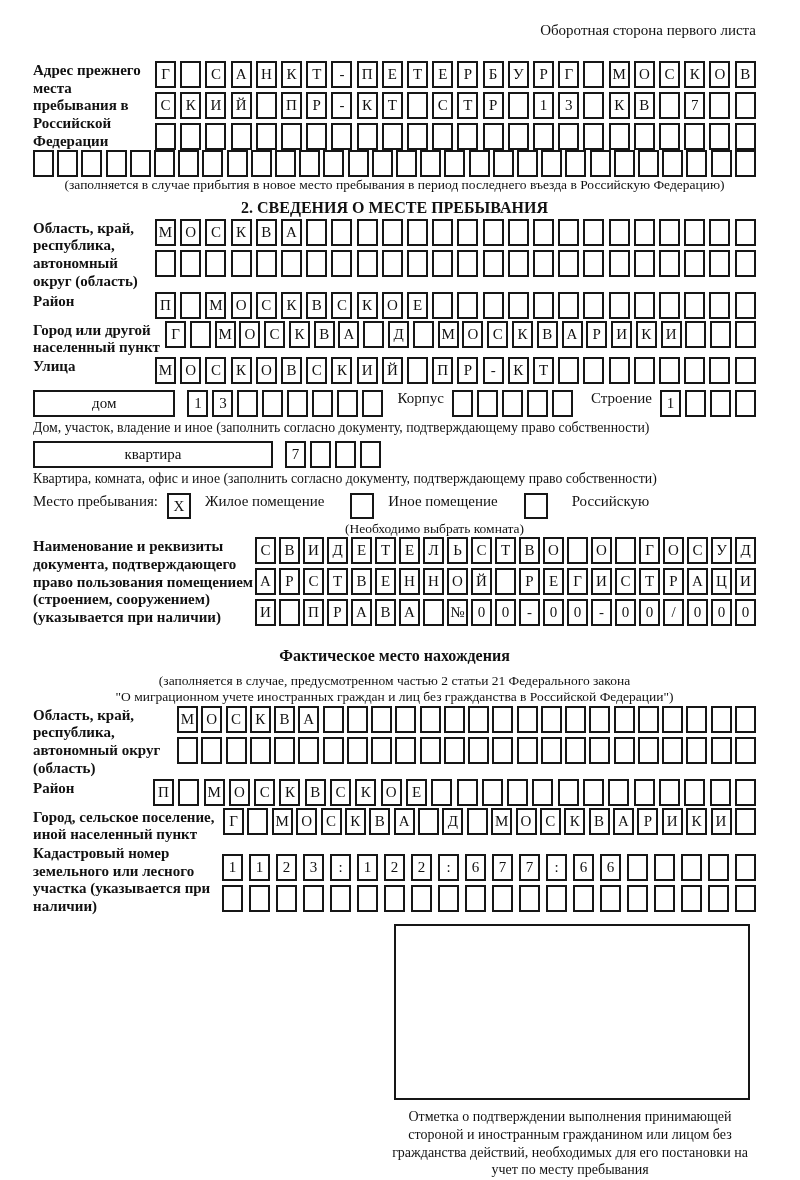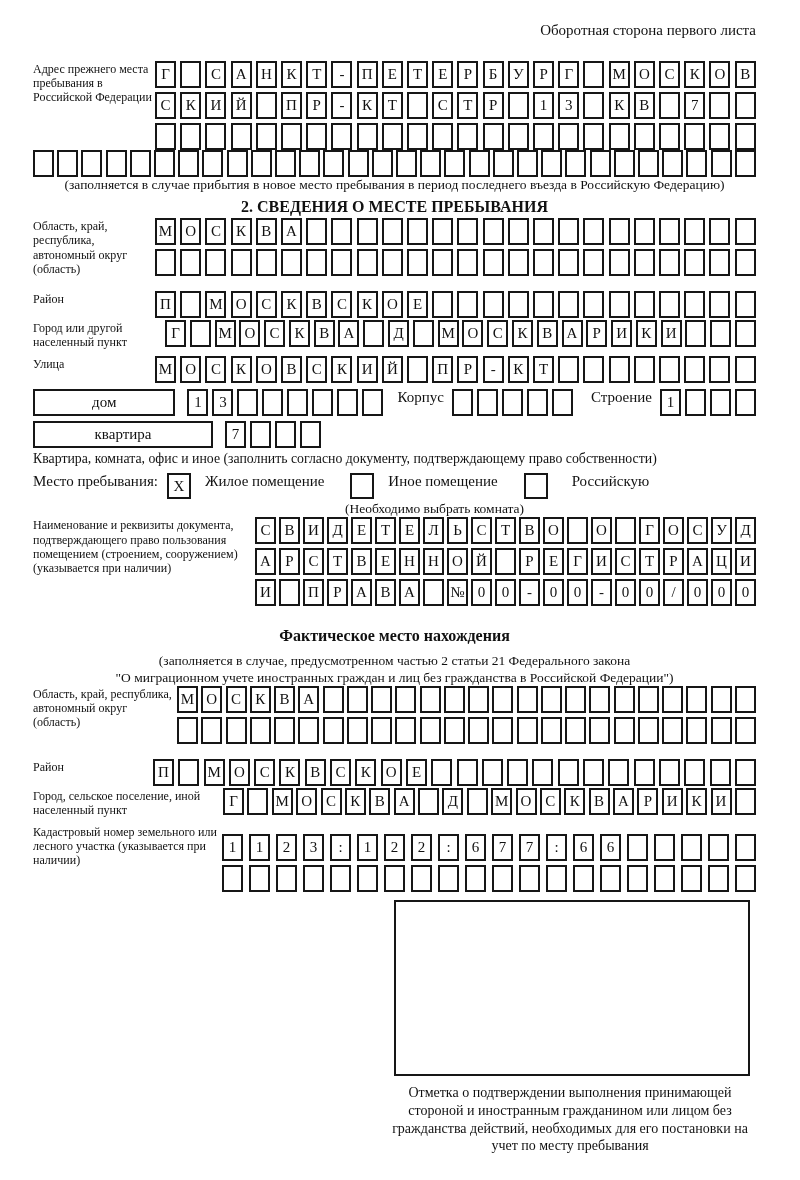--- a/index.html
+++ b/index.html
@@ -17,21 +17,21 @@
   .boxrow { display:flex; justify-content:space-between; height:27px; }
   .cell {
     width:21px; height:27px; border:2px solid #161616;
     display:inline-flex; align-items:center; justify-content:center;
     font-size:15px; line-height:1; flex:0 0 21px; background:#fff;
   }
   .cellgroup { display:flex; gap:4px; }
   .cellgroup .cell { flex:0 0 21px; }
 
   .field { display:flex; align-items:flex-start; }
-  .flabel { font-size:12px; line-height:1.18; flex:0 0 auto; padding-top:1px; }
+  .flabel { font-size:15px; line-height:1.18; flex:0 0 auto; padding-top:1px;font-weight:bold; }
   .frows { flex:1 1 auto; display:flex; flex-direction:column; gap:4px; }
 
   .w122 { width:122px; } .w132 { width:132px; } .w144 { width:144px; }
   .w120 { width:120px; } .w190 { width:190px; } .w189 { width:189px; }
   .w222 { width:222px; }
 
   .note-center { text-align:center; font-size:13.5px; line-height:1.2; }
   .sec-header { text-align:center; font-size:16px; font-weight:bold; margin-top:5px; }
 
   .widebox {
@@ -362,23 +362,24 @@
         <span class="cell"></span>
       </div>
     <span style="margin:0 8px 0 18px">Строение</span>
     <div class="cellgroup">
         <span class="cell">1</span>
         <span class="cell"></span>
         <span class="cell"></span>
         <span class="cell"></span>
       </div>
   </div>
+  <div class="caption-left">Дом, участок, владение и иное (заполнить согласно документу, подтверждающему право собственности)</div>
 
   <div class="stay-row" style="margin-top:5px">
-    <div class="widebox" style="width:180px">квартира</div>
+    <div class="widebox" style="width:240px">квартира</div>
     <div class="cellgroup" style="margin-left:12px">
         <span class="cell">7</span>
         <span class="cell"></span>
         <span class="cell"></span>
         <span class="cell"></span>
       </div>
   </div>
   <div class="caption-left">Квартира, комната, офис и иное (заполнить согласно документу, подтверждающему право собственности)</div>
 
   <div class="stay-row">

